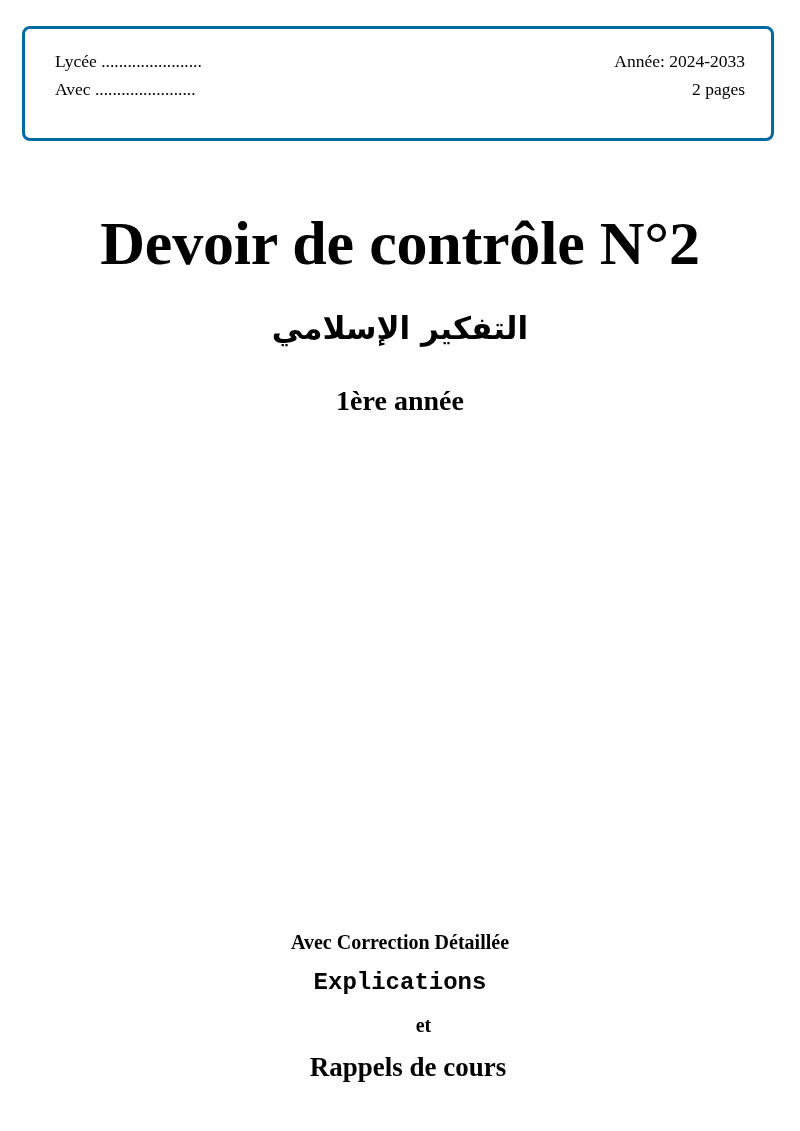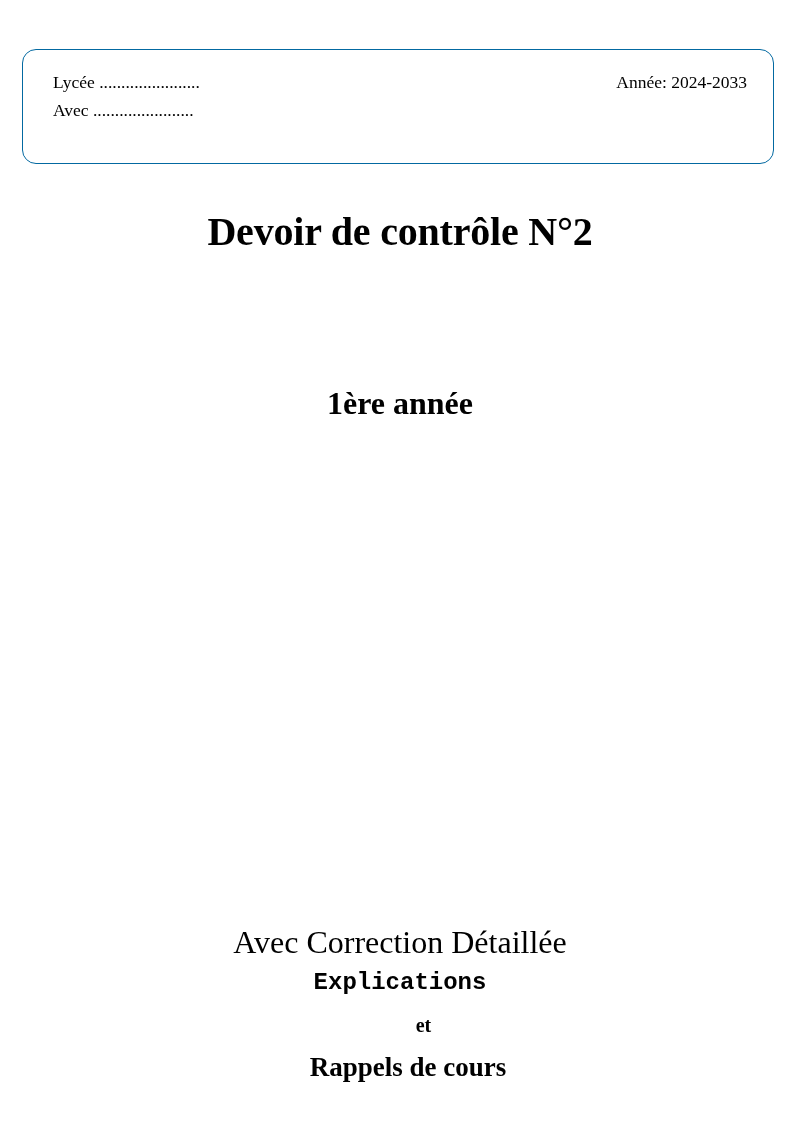--- a/index.html
+++ b/index.html
@@ -25,24 +25,23 @@
     background: #ffffff;
   }
 
   
   .header-box {
     position: absolute;
     left: 22px;
     top: 26px;
     width: 752px;
     height: 115px;
-    border: 1px solid #0369a1;
-    border-radius: 14px;
+    border: 3px solid #0369a1;
+    border-radius: 8px;
     box-sizing: border-box;
-    margin-top: 23px;
   }
   .header-inner {
     position: absolute;
     left: 30px;
     right: 26px;
     top: 18px;
     display: flex;
     justify-content: space-between;
     align-items: flex-start;
   }
@@ -58,21 +57,21 @@
     white-space: pre;
   }
 
   
   .main-title {
     position: absolute;
     left: 0;
     right: 0;
     top: 208px;
     text-align: center;
-    font-size: 40px;
+    font-size: 62px;
     font-weight: bold;
     letter-spacing: -0.2px;
   }
 
   .arabic-title {
     position: absolute;
     left: 0;
     right: 0;
     top: 310px;
     text-align: center;
@@ -81,35 +80,35 @@
     direction: rtl;
     font-family: "DejaVu Sans", "Liberation Sans", sans-serif;
   }
 
   .level-title {
     position: absolute;
     left: 0;
     right: 0;
     top: 385px;
     text-align: center;
-    font-size: 32px;
+    font-size: 28px;
     font-weight: bold;
   }
 
   
   .footer-block {
     position: absolute;
     left: 0;
     right: 0;
     top: 922px;
     text-align: center;
   }
   .footer-line-1 {
-    font-size: 32px;
-    font-weight: normal;
+    font-size: 20px;
+    font-weight: bold;
     line-height: 40px;
   }
   .footer-line-2 {
     font-size: 24px;
     font-weight: bold;
     line-height: 42px;
     font-family: Liberation Mono, monospace;
   }
   .footer-line-3 {
     font-size: 20px;
@@ -130,26 +129,28 @@
 <div class="page">
 
   <div class="header-box">
     <div class="header-inner">
       <div class="header-col-left">
         <div class="header-line">Lycée .......................</div>
         <div class="header-line">Avec .......................</div>
       </div>
       <div class="header-col-right">
         <div class="header-line">Année: 2024-2033</div>
+        <div class="header-line">2 pages</div>
       </div>
     </div>
   </div>
 
   <div class="main-title">Devoir de contrôle N°2</div>
 
+  <div class="arabic-title">التفكير الإسلامي</div>
 
   <div class="level-title">1ère année</div>
 
   <div class="footer-block">
     <div class="footer-line-1">Avec Correction Détaillée</div>
     <div class="footer-line-2">Explications</div>
     <div class="footer-line-3">et</div>
     <div class="footer-line-4">Rappels de cours</div>
   </div>
 

